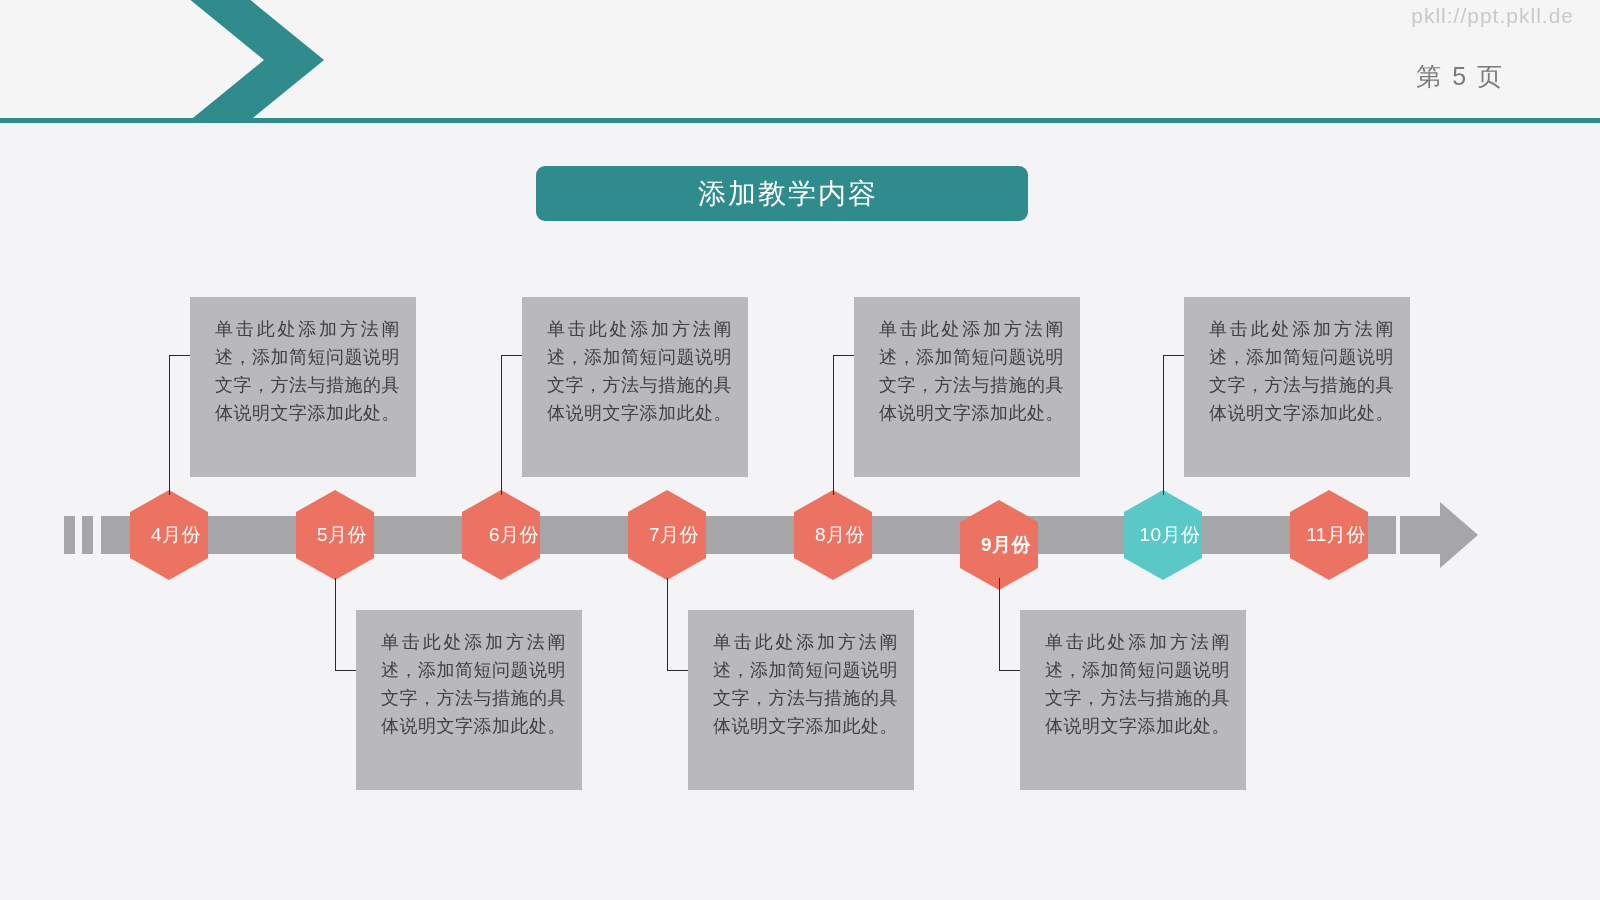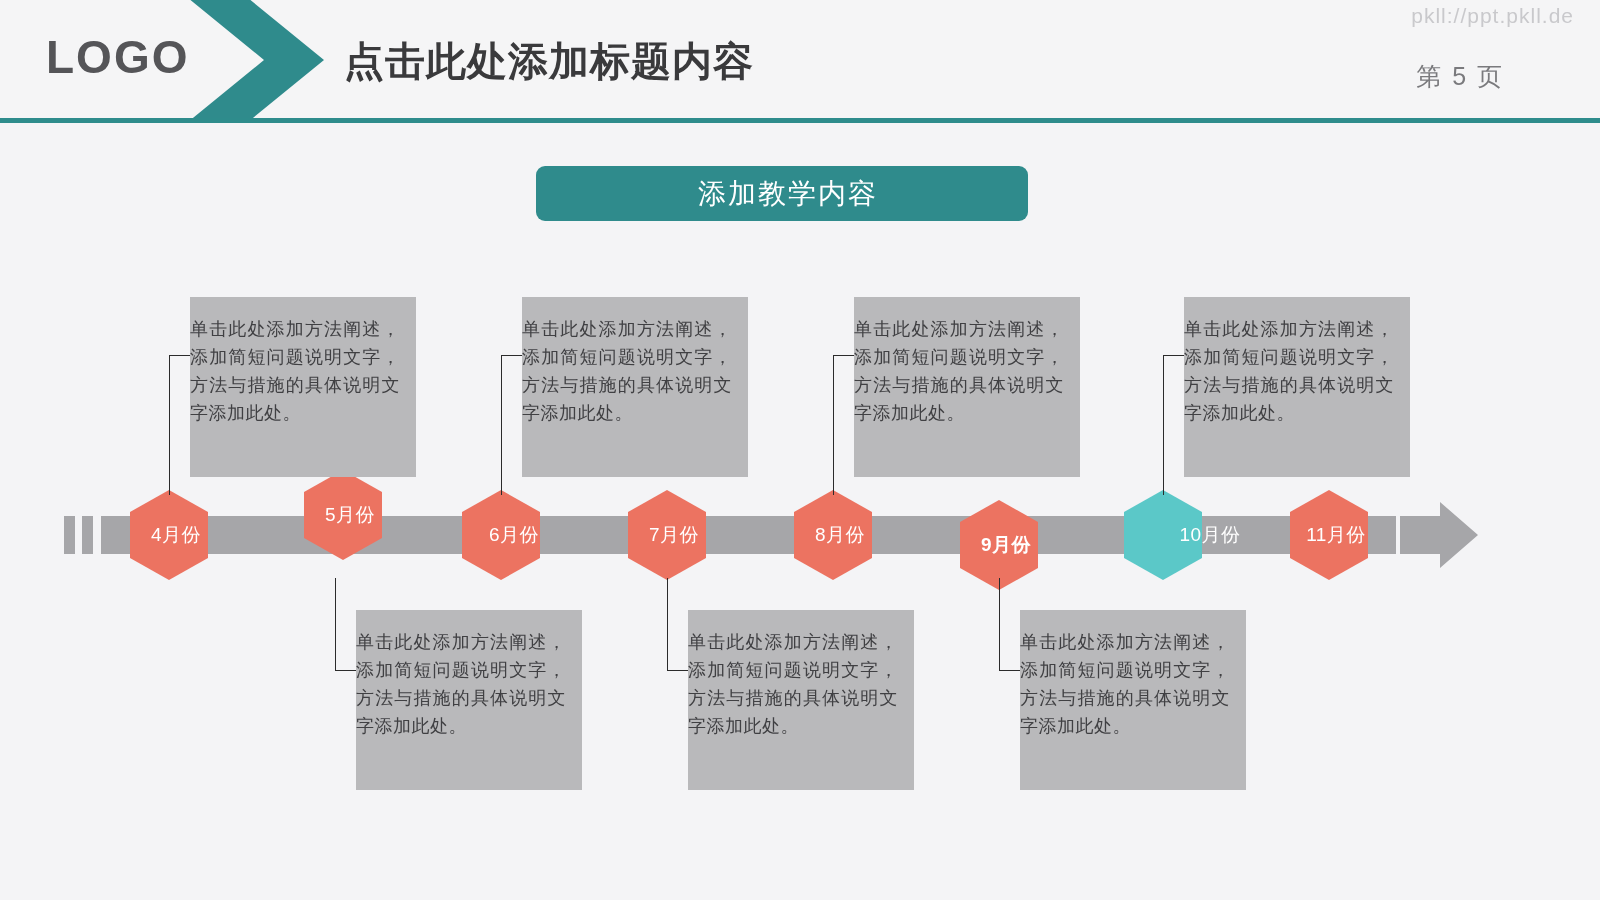--- a/index.html
+++ b/index.html
@@ -73,46 +73,44 @@
   }
   .hex svg{position:absolute;left:0;top:0;}
   .hex-label{
     position:relative;z-index:2;color:#ffffff;
     font-size:19px;letter-spacing:0.5px;white-space:nowrap;
   }
 
   
   .tbox{
     position:absolute;width:226px;background:#b9b9bb;
-    box-sizing:border-box;padding:18px 16px 14px 0;
+    box-sizing:border-box;padding:18px 16px 14px 25px;
   }
   .tbox p{
     margin:0;color:#404043;font-size:18px;line-height:28px;
     text-align:justify;letter-spacing:0.5px;
   }
 
   
   .conn{position:absolute;background:#2b2b2b;}
   .conn-h{height:1px;}
   .conn-v{width:1px;}
 </style>
 </head>
 <body>
 
 <div class="header">
 
-  <div class="logo">LOGO</div>
 
   <div class="chevron">
     <svg width="140" height="128" viewBox="0 0 140 128">
       <polygon points="0,0 60,0 136,62 60,124 0,124 76,62" fill="#2f8b8c"></polygon>
     </svg>
   </div>
 
-  <div class="slide-title">点击此处添加标题内容</div>
 
   <div class="watermark">pkll://ppt.pkll.de</div>
   <div class="page-num">第 5 页</div>
 
   <div class="header-rule"></div>
 </div>
 
 <div class="banner">
   <span>添加教学内容</span>
 </div>
@@ -132,21 +130,21 @@
   </svg>
 </div>
 
 <div class="hex" style="left:130px;top:490px;">
   <svg width="78" height="90" viewBox="0 0 78 90">
       <polygon points="39,0 78,22 78,68 39,90 0,68 0,22" fill="#ec7361"></polygon>
     </svg>
   <span class="hex-label">4月份</span>
 </div>
 
-<div class="hex" style="left:296px;top:470px;margin-left:8px;">
+<div class="hex" style="left:296px;top:490px;">
   <svg width="78" height="90" viewBox="0 0 78 90">
       <polygon points="39,0 78,22 78,68 39,90 0,68 0,22" fill="#ec7361"></polygon>
     </svg>
   <span class="hex-label">5月份</span>
 </div>
 
 <div class="hex" style="left:462px;top:490px;padding-left:6px;">
   <svg width="78" height="90" viewBox="0 0 78 90">
       <polygon points="39,0 78,22 78,68 39,90 0,68 0,22" fill="#ec7361"></polygon>
     </svg>
@@ -167,21 +165,21 @@
   <span class="hex-label">8月份</span>
 </div>
 
 <div class="hex" style="left:960px;top:500px;font-weight:bold;">
   <svg width="78" height="90" viewBox="0 0 78 90">
       <polygon points="39,0 78,22 78,68 39,90 0,68 0,22" fill="#ec7361"></polygon>
     </svg>
   <span class="hex-label">9月份</span>
 </div>
 
-<div class="hex" style="left:1124px;top:490px;padding-left:40px;">
+<div class="hex" style="left:1124px;top:490px;">
   <svg width="78" height="90" viewBox="0 0 78 90">
       <polygon points="39,0 78,22 78,68 39,90 0,68 0,22" fill="#5bc8c8"></polygon>
     </svg>
   <span class="hex-label">10月份</span>
 </div>
 
 <div class="hex" style="left:1290px;top:490px;">
   <svg width="78" height="90" viewBox="0 0 78 90">
       <polygon points="39,0 78,22 78,68 39,90 0,68 0,22" fill="#ec7361"></polygon>
     </svg>

